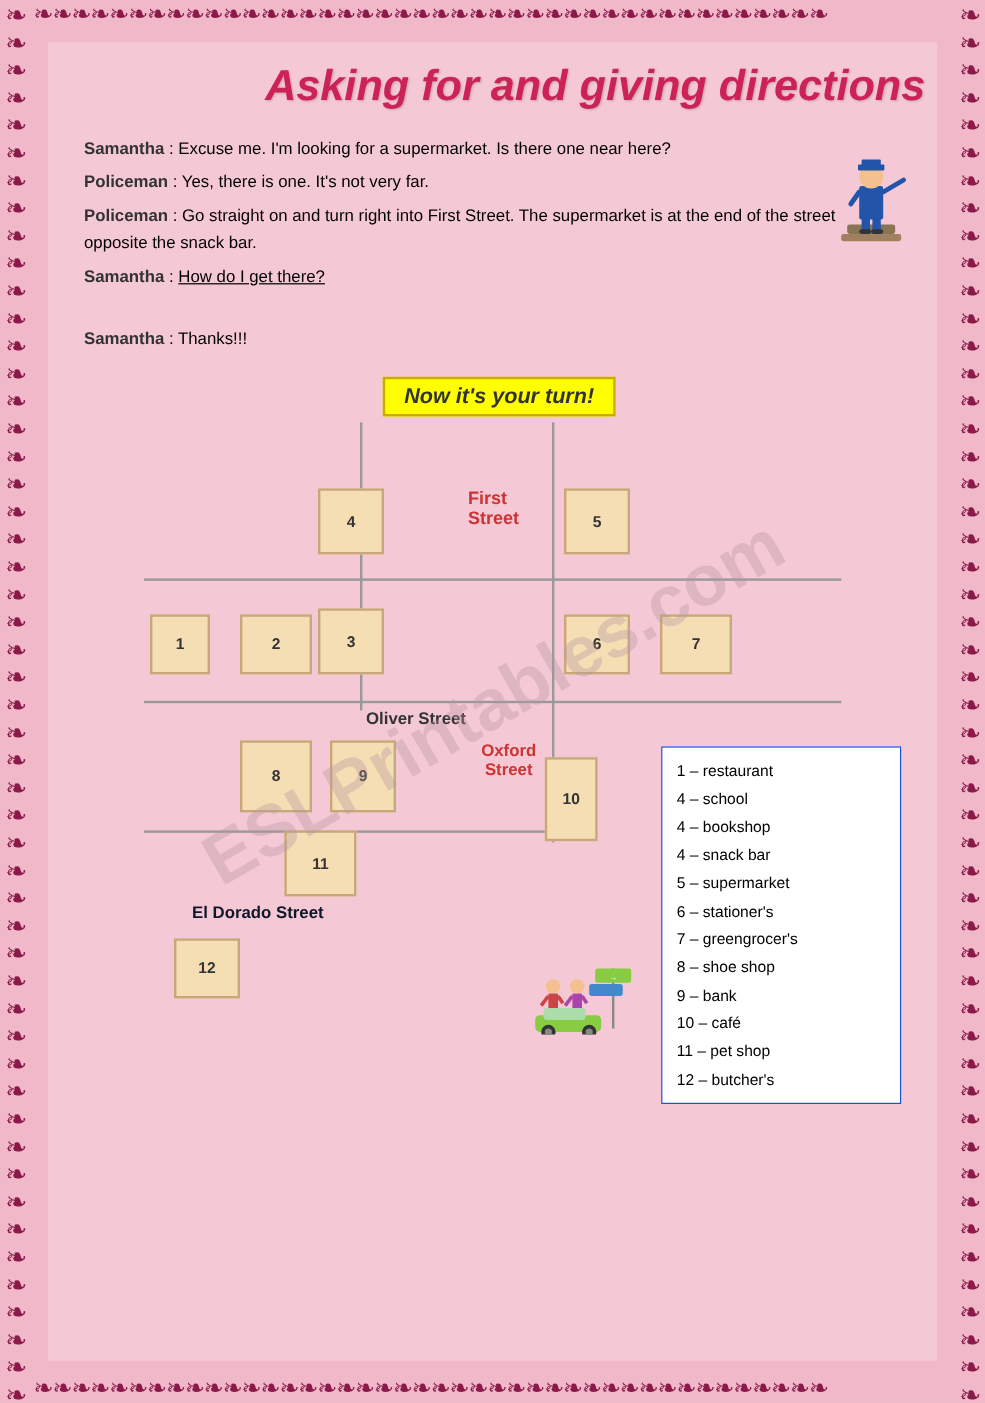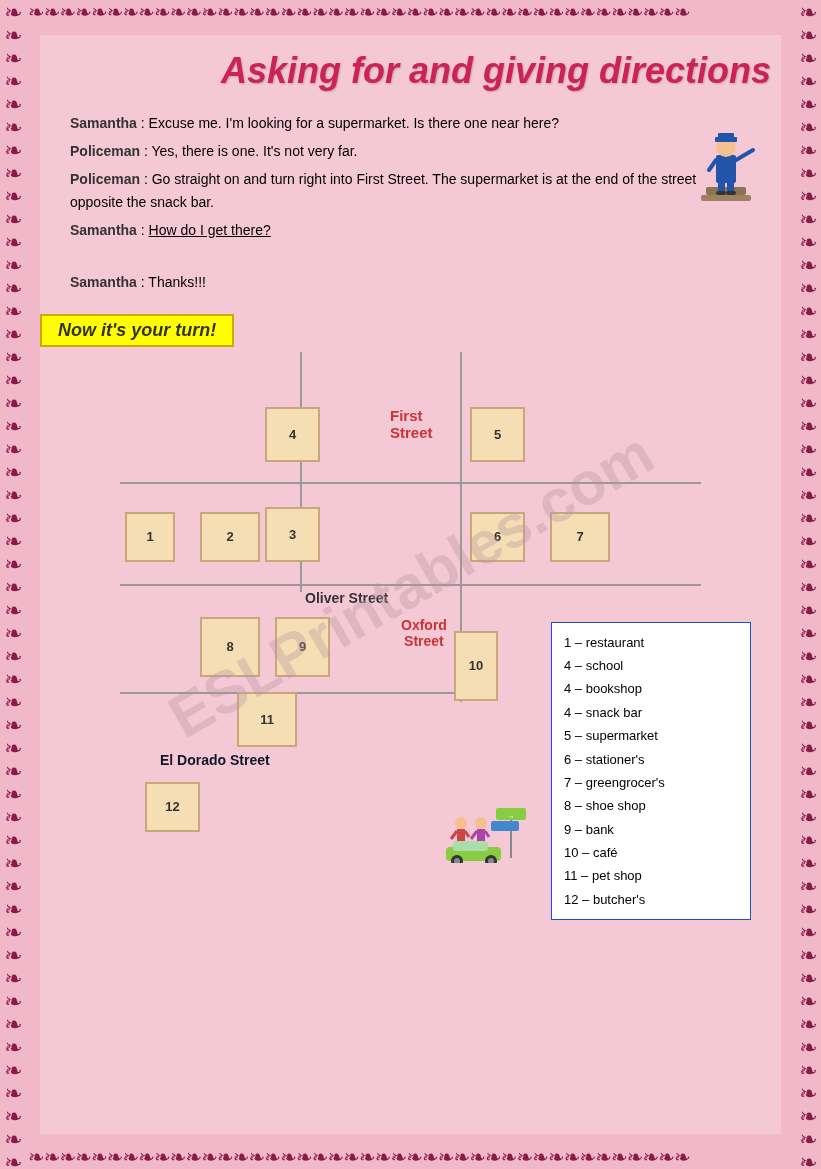--- a/index.html
+++ b/index.html
@@ -54,21 +54,23 @@
       font-weight: bold;
       color: #333;
     }
 
     .underline {
       text-decoration: underline;
     }
 
     
     .your-turn {
+      text-align: center;
       margin: 10px 0 5px;
+      padding-left: 11px;
     }
 
     .your-turn-text {
       display: inline-block;
       background: #ffff00;
       font-family: 'Comic Sans MS', cursive, sans-serif;
       font-size: 18px;
       font-weight: bold;
       font-style: italic;
       color: #333;

